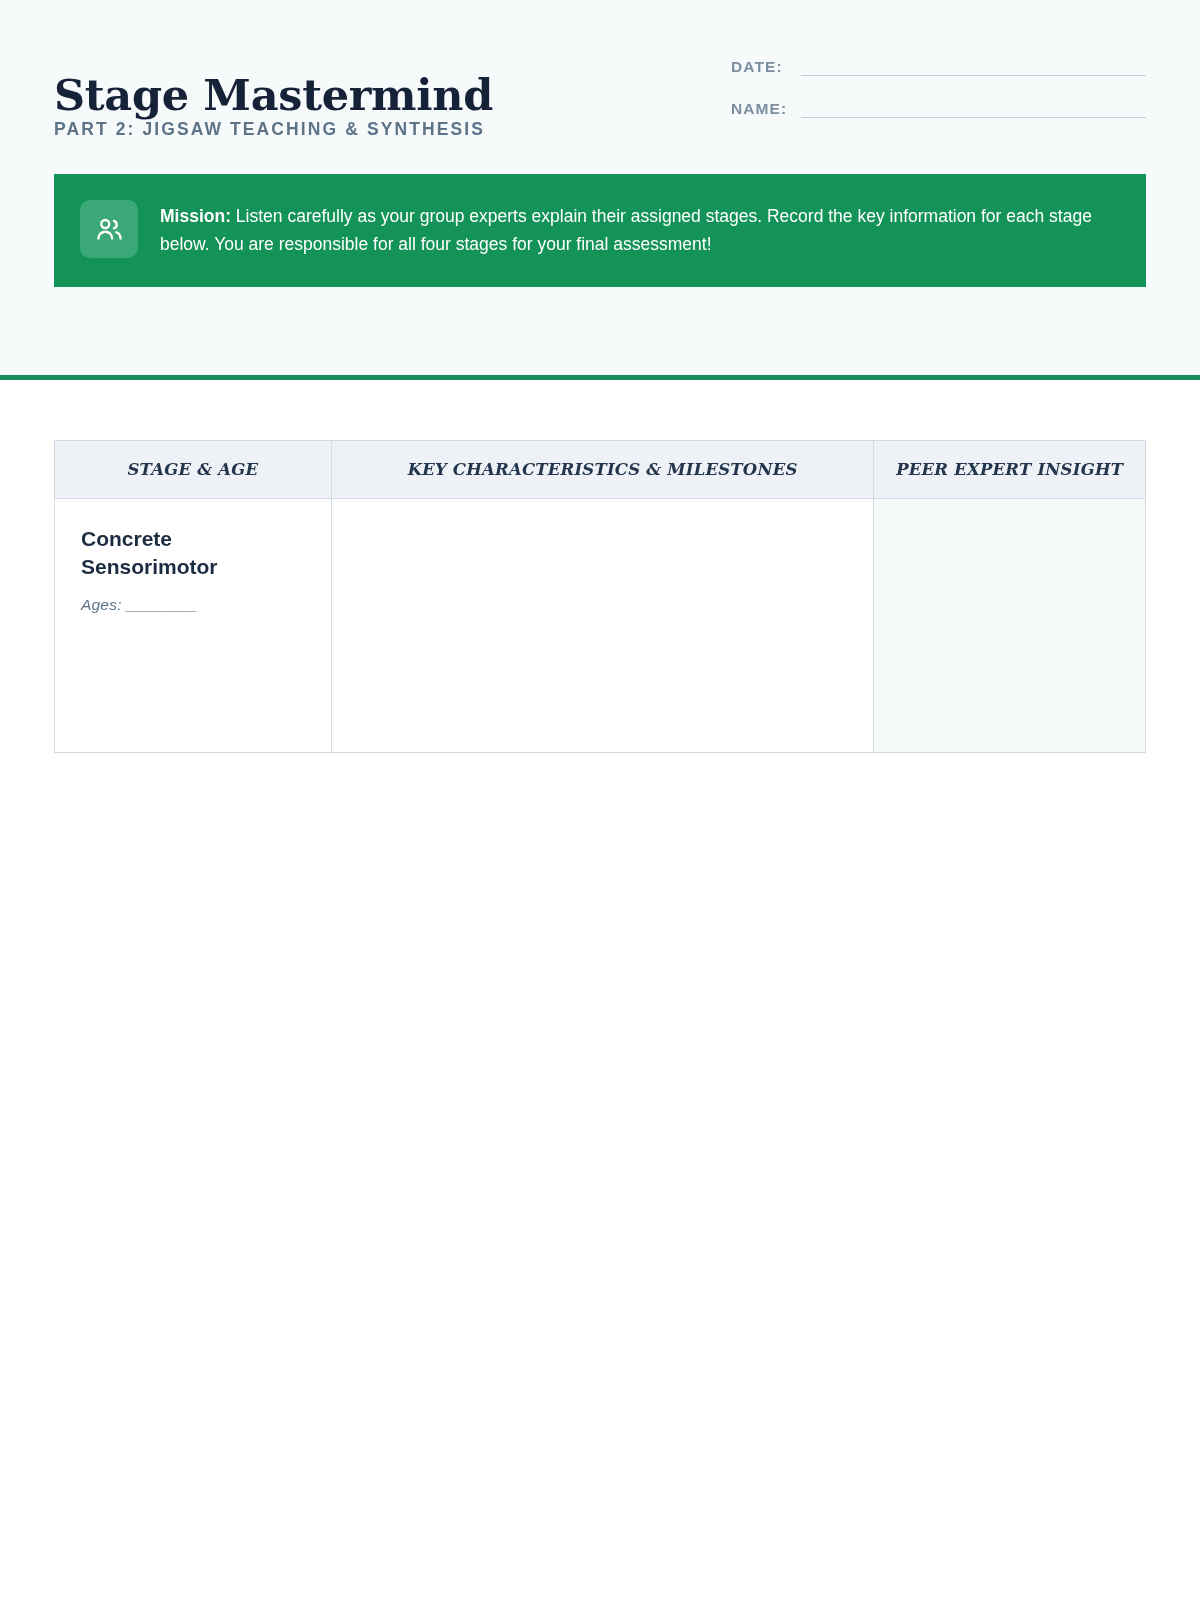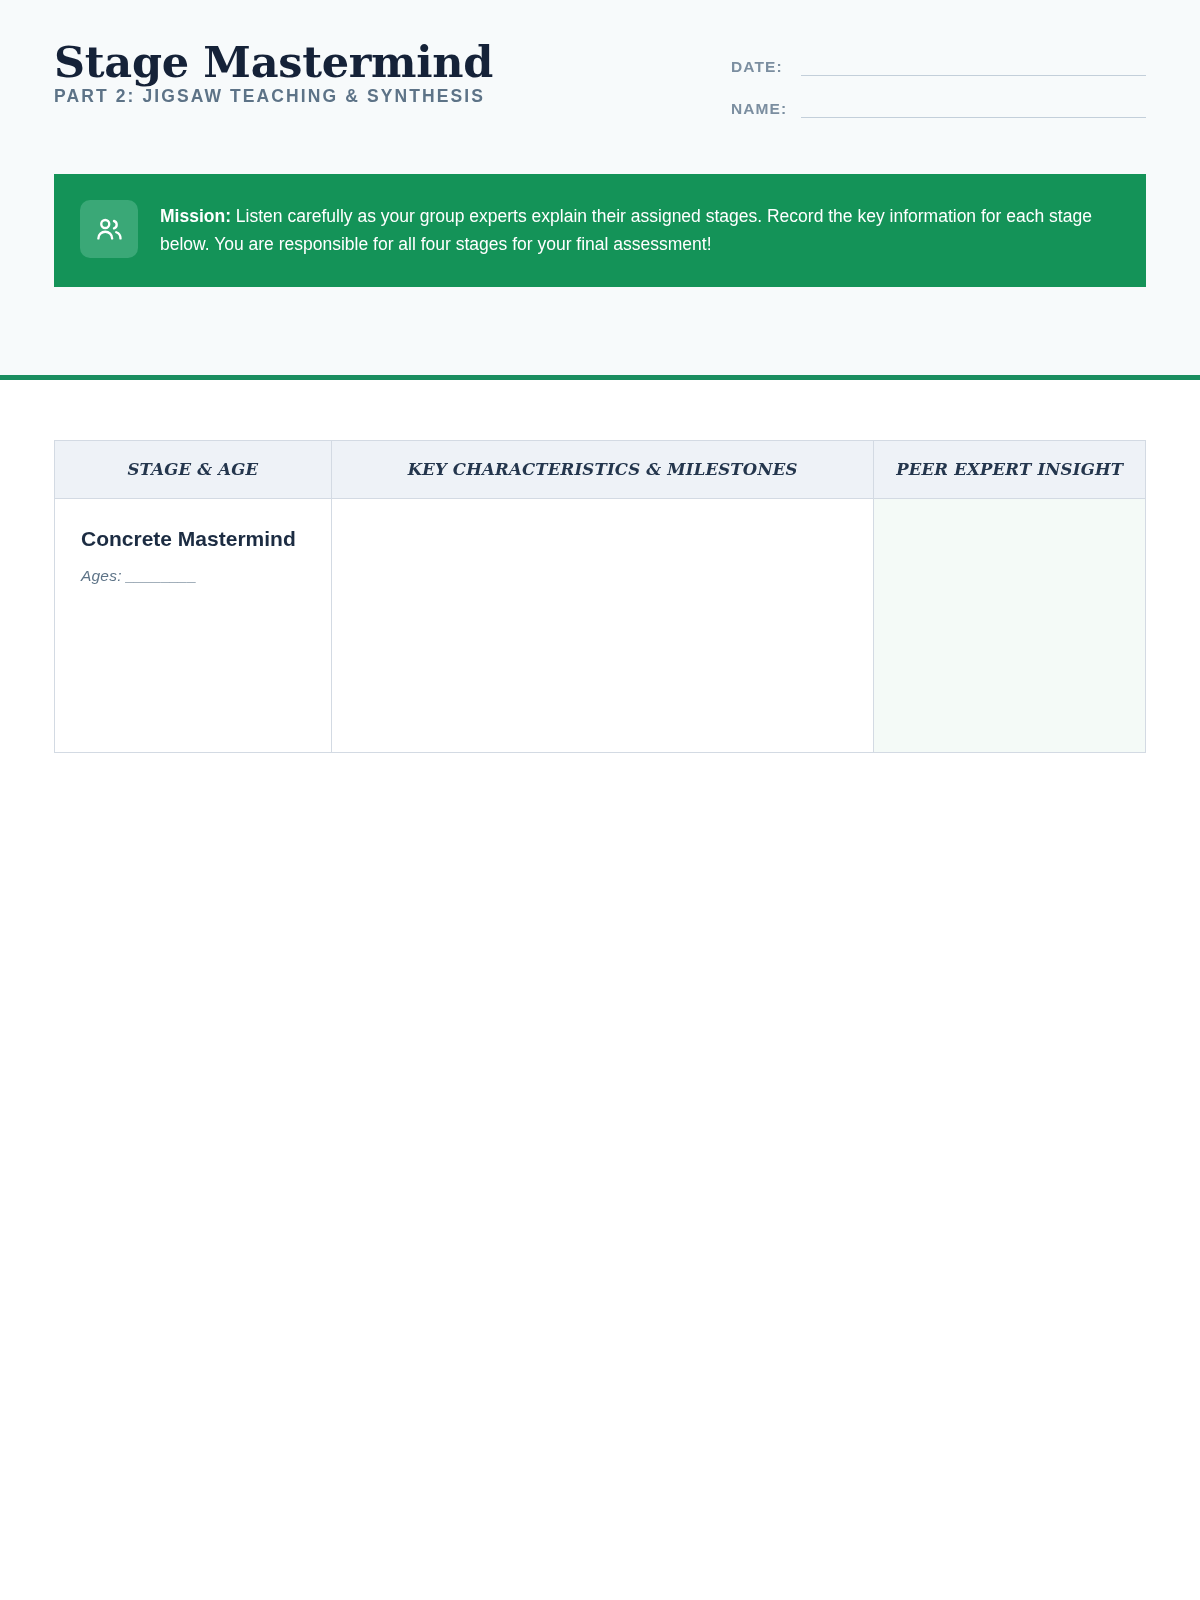--- a/index.html
+++ b/index.html
@@ -35,21 +35,21 @@
     position: absolute;
     left: 0;
     right: 0;
     bottom: 0;
     height: 5px;
     background: #1a8d5f;
   }
 
   .header-top {
     display: flex;
-    align-items: flex-start;
+    align-items: flex-end;
     justify-content: space-between;
   }
 
   .title-block {
     padding-top: 2px;
   }
   .doc-title {
     font-family: "DejaVu Serif", serif;
     font-weight: bold;
     font-size: 43px;
@@ -226,21 +226,21 @@
       <thead>
         <tr>
           <th class="c1">STAGE &amp; AGE</th>
           <th class="c2">KEY CHARACTERISTICS &amp; MILESTONES</th>
           <th class="c3">PEER EXPERT INSIGHT</th>
         </tr>
       </thead>
       <tbody>
         <tr>
           <td class="col-stage">
-            <div class="stage-name">Concrete Mastermind</div>
+            <div class="stage-name">Concrete Sensorimotor</div>
             <div class="stage-ages">Ages: ________</div>
           </td>
           <td class="col-notes"></td>
           <td class="col-peer"></td>
         </tr>
       </tbody>
     </table>
   </div>
 
 </div>

